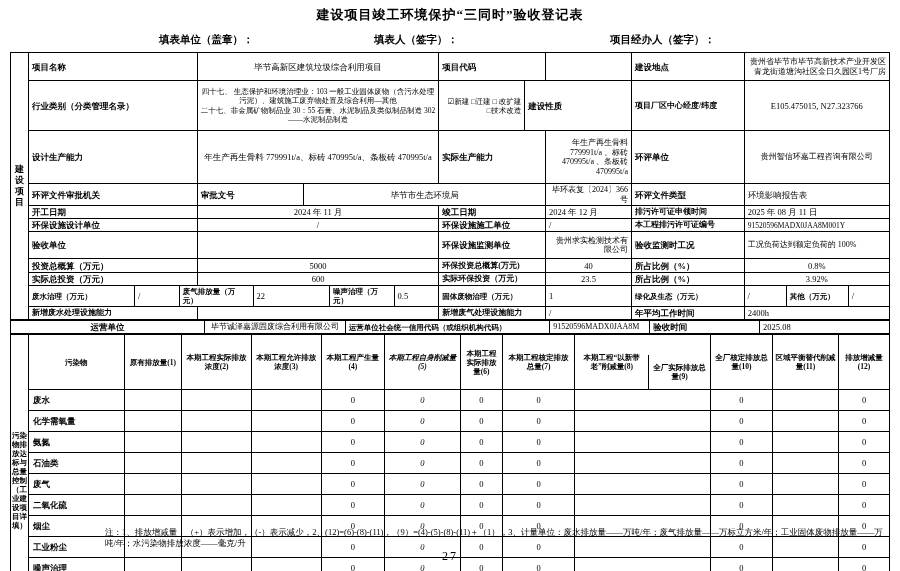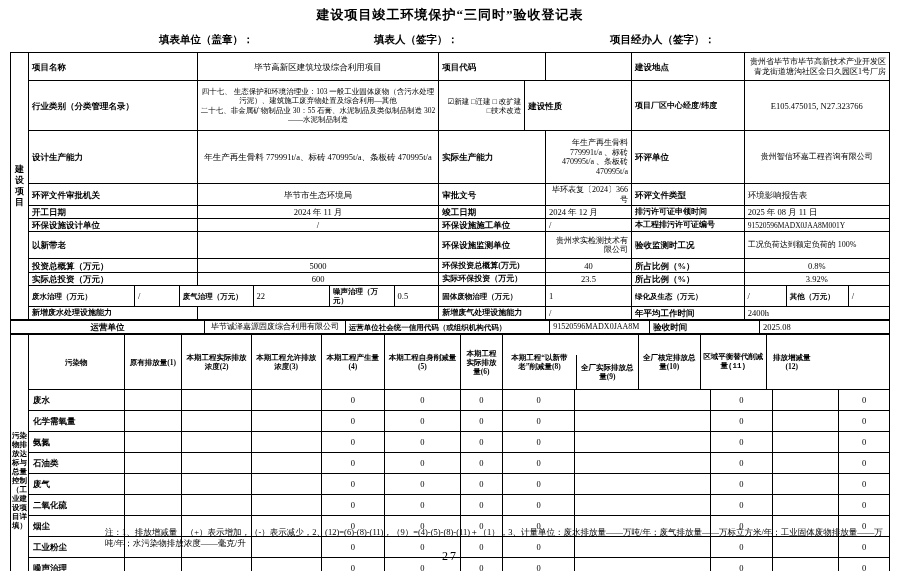--- a/index.html
+++ b/index.html
@@ -32,22 +32,22 @@
   .phead{display:flex;min-height:54px;}
   .prow{display:flex;min-height:12.5px;border-top:1px solid #000;}
   .prow.tall{min-height:25px;}
   .pc{box-sizing:border-box;border-left:1px solid #000;display:flex;align-items:center;justify-content:center;
       text-align:center;padding:0 2px;overflow:hidden;font-size:8.5px;line-height:10px;min-width:0;}
   .phead .pc:first-child,.prow .pc:first-child{border-left:none;}
   .phead .pc{font-weight:700;font-size:7.5px;line-height:9px;padding:1px 2px;}
   .pname{justify-content:flex-start;text-align:left;font-weight:700;padding-left:4px;}
   .w0{flex:0 0 11.0%;} .w0a{flex:0 0 8.2%;} .w0b{flex:0 0 2.8%;}
   .w1{flex:0 0 6.7%;} .w2{flex:0 0 8.1%;} .w3{flex:0 0 8.1%;} .w4{flex:0 0 7.4%;}
-  .w5{flex:0 0 8.8%;} .w6{flex:0 0 4.9%;} .w7{flex:0 0 8.4%;} .w8{flex:0 0 8.6%;text-align:center;}
-  .w9{flex:0 0 7.2%;margin-top:20px;} .w10{flex:0 0 7.2%;} .w11{flex:0 0 7.7%;font-family:Liberation Mono, monospace;} .w12{flex:0 0 5.9%;text-align:center;}
+  .w5{flex:0 0 8.8%;font-style:italic;} .w6{flex:0 0 4.9%;} .w7{flex:0 0 8.4%;} .w8{flex:0 0 8.6%;text-align:center;}
+  .w9{flex:0 0 7.2%;margin-top:20px;} .w10{flex:0 0 7.2%;} .w11{flex:0 0 7.7%;} .w12{flex:0 0 5.9%;text-align:center;}
   .note{position:absolute;left:105px;top:527px;width:778px;font-size:8.5px;line-height:11px;}
   .pageno{position:absolute;top:549px;left:0;width:100%;text-align:center;font-size:12px;letter-spacing:2px;}
   .ind{width:100%;text-align:center;font-size:7.5px;line-height:9.5px;}
 </style>
 </head>
 <body>
 
 <div class="page">
 
   <div class="title">建设项目竣工环境保护“三同时”验收登记表</div>
@@ -91,22 +91,22 @@
           <div class="cell lab" style="flex:0 0 19.5%">设计生产能力</div>
           <div class="cell" style="flex:0 0 28.1%">年生产再生骨料 779991t/a、标砖 470995t/a、条板砖 470995t/a</div>
           <div class="cell lab" style="flex:0 0 12.4%">实际生产能力</div>
           <div class="cell lft f8" style="flex:0 0 10.0%">年生产再生骨料779991t/a 、标砖470995t/a 、条板砖470995t/a</div>
           <div class="cell lab" style="flex:0 0 13.1%">环评单位</div>
           <div class="cell f8" style="flex:0 0 16.9%">贵州智信环嘉工程咨询有限公司</div>
         </div>
 
         <div class="row" style="min-height:13px">
           <div class="cell lab" style="flex:0 0 19.5%">环评文件审批机关</div>
+          <div class="cell lab" style="flex:0 0 12.4%">审批文号</div>
           <div class="cell" style="flex:0 0 28.1%">毕节市生态环境局</div>
-          <div class="cell lab" style="flex:0 0 12.4%">审批文号</div>
           <div class="cell lft f8" style="flex:0 0 10.0%">毕环表复〔2024〕366 号</div>
           <div class="cell lab" style="flex:0 0 13.1%">环评文件类型</div>
           <div class="cell lft" style="flex:0 0 16.9%">环境影响报告表</div>
         </div>
 
         <div class="row" style="min-height:13px">
           <div class="cell lab" style="flex:0 0 19.5%">开工日期</div>
           <div class="cell" style="flex:0 0 28.1%">2024 年 11 月</div>
           <div class="cell lab" style="flex:0 0 12.4%">竣工日期</div>
           <div class="cell lft" style="flex:0 0 10.0%">2024 年 12 月</div>
@@ -117,21 +117,21 @@
         <div class="row" style="min-height:13px">
           <div class="cell lab" style="flex:0 0 19.5%">环保设施设计单位</div>
           <div class="cell" style="flex:0 0 28.1%">/</div>
           <div class="cell lab" style="flex:0 0 12.4%">环保设施施工单位</div>
           <div class="cell lft" style="flex:0 0 10.0%">/</div>
           <div class="cell lab f8" style="flex:0 0 13.1%">本工程排污许可证编号</div>
           <div class="cell lft f75" style="flex:0 0 16.9%">91520596MADX0JAA8M001Y</div>
         </div>
 
         <div class="row" style="min-height:27px">
-          <div class="cell lab" style="flex:0 0 19.5%">以新带老</div>
+          <div class="cell lab" style="flex:0 0 19.5%">验收单位</div>
           <div class="cell" style="flex:0 0 28.1%"></div>
           <div class="cell lab" style="flex:0 0 12.4%">环保设施监测单位</div>
           <div class="cell lft f8" style="flex:0 0 10.0%">贵州求实检测技术有限公司</div>
           <div class="cell lab" style="flex:0 0 13.1%">验收监测时工况</div>
           <div class="cell lft f8" style="flex:0 0 16.9%">工况负荷达到额定负荷的 100%</div>
         </div>
 
         <div class="row" style="min-height:14px">
           <div class="cell lab" style="flex:0 0 19.5%">投资总概算（万元）</div>
           <div class="cell" style="flex:0 0 28.1%">5000</div>
@@ -146,21 +146,21 @@
           <div class="cell" style="flex:0 0 28.1%">600</div>
           <div class="cell lab f8" style="flex:0 0 12.4%">实际环保投资（万元）</div>
           <div class="cell" style="flex:0 0 10.0%">23.5</div>
           <div class="cell lab" style="flex:0 0 13.1%">所占比例（%）</div>
           <div class="cell" style="flex:0 0 16.9%">3.92%</div>
         </div>
 
         <div class="row" style="min-height:14px">
           <div class="cell lab f75" style="flex:0 0 12.2%">废水治理（万元）</div>
           <div class="cell lft" style="flex:0 0 5.2%">/</div>
-          <div class="cell lab f75" style="flex:0 0 8.6%">废气治理（万元）</div>
+          <div class="cell lab f75" style="flex:0 0 8.6%">废气排放量（万元）</div>
           <div class="cell lft" style="flex:0 0 8.9%">22</div>
           <div class="cell lab f75" style="flex:0 0 7.5%">噪声治理（万元）</div>
           <div class="cell lft" style="flex:0 0 5.2%">0.5</div>
           <div class="cell lab f75" style="flex:0 0 12.4%">固体废物治理（万元）</div>
           <div class="cell lft" style="flex:0 0 10.0%">1</div>
           <div class="cell lab f75" style="flex:0 0 13.1%">绿化及生态（万元）</div>
           <div class="cell lft" style="flex:0 0 4.9%">/</div>
           <div class="cell lab f75" style="flex:0 0 7.2%">其他（万元）</div>
           <div class="cell lft" style="flex:0 0 4.8%">/</div>
         </div>
@@ -192,20 +192,21 @@
       </div>
       <div class="pollright">
         <div class="phead">
           <div class="pc w0">污染物</div>
           <div class="pc w1">原有排放量(1)</div>
           <div class="pc w2">本期工程实际排放浓度(2)</div>
           <div class="pc w3">本期工程允许排放浓度(3)</div>
           <div class="pc w4">本期工程产生量(4)</div>
           <div class="pc w5">本期工程自身削减量(5)</div>
           <div class="pc w6">本期工程实际排放量(6)</div>
+          <div class="pc w7">本期工程核定排放总量(7)</div>
           <div class="pc w8">本期工程“以新带老”削减量(8)</div>
           <div class="pc w9">全厂实际排放总量(9)</div>
           <div class="pc w10">全厂核定排放总量(10)</div>
           <div class="pc w11">区域平衡替代削减量(11)</div>
           <div class="pc w12">排放增减量(12)</div>
         </div>
 
         <div>
 
             <div class="prow">

